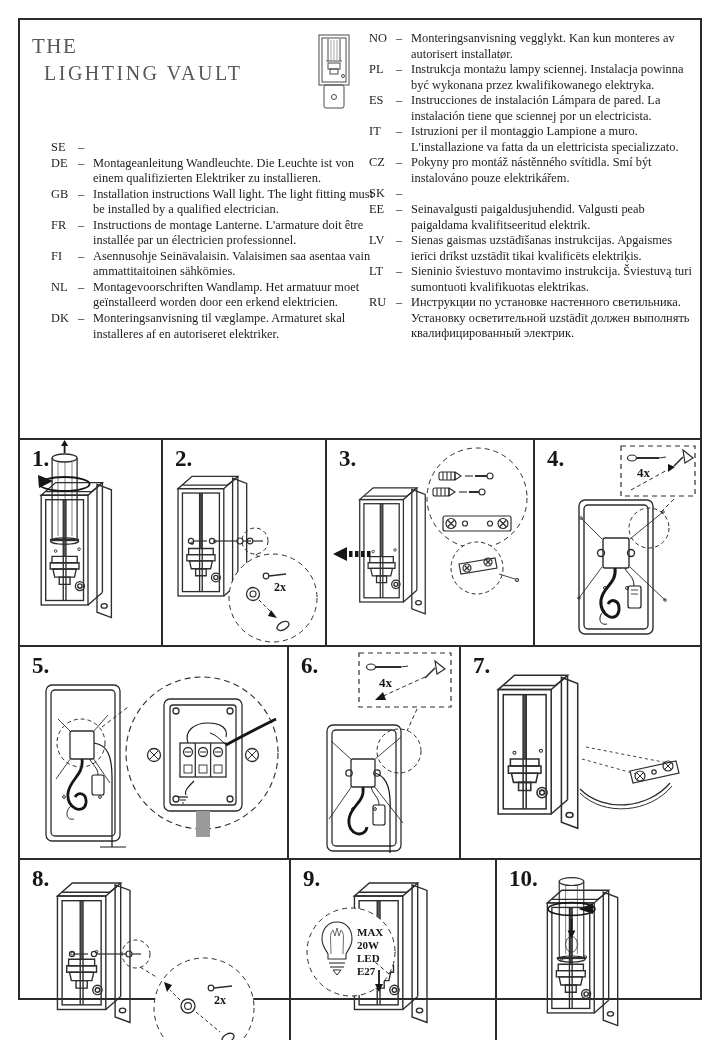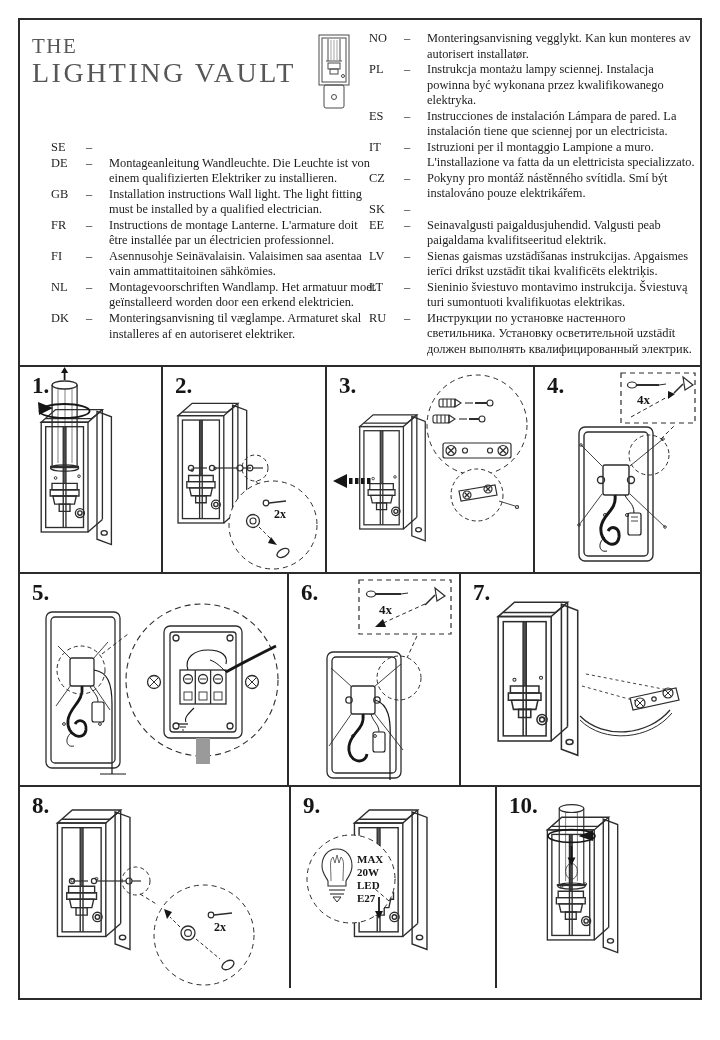--- a/index.html
+++ b/index.html
@@ -5,28 +5,28 @@
   html,body{margin:0;padding:0;}
   body{
     width:720px;height:1040px;background:#ffffff;position:relative;
     font-family:"Liberation Serif",serif;color:#1c1c1c;overflow:hidden;
   }
   .page{
     position:absolute;left:18px;top:18px;width:684px;height:982px;
     box-sizing:border-box;border:2px solid #2b2b2b;background:#fff;
   }
   
-  .top{position:relative;height:345px;}
+  .top{position:relative;height:418px;}
   .logo{position:absolute;left:12px;top:14px;color:#575757;}
   .logo-line1{font-size:21px;letter-spacing:1.5px;line-height:24px;}
-  .logo-line2{font-size:28px;letter-spacing:2.5px;line-height:30px;}
+  .logo-line2{font-size:20px;letter-spacing:2.5px;line-height:30px;margin-left:12px;}
   .mini-lamp{position:absolute;left:291px;top:11px;width:50px;height:82px;}
   .col-left{position:absolute;left:16px;top:120px;width:326px;margin-left:15px;}
   .col-right{position:absolute;left:349px;top:11px;width:327px;}
-  .lang-row{display:flex;font-size:12.4px;line-height:15.55px;gap:8px;}
+  .lang-row{display:flex;font-size:12.4px;line-height:15.55px;}
   .code{width:27px;flex:none;}
   .dash{width:15px;flex:none;}
   .text{flex:1;}
   
   .grid-row{display:flex;border-top:2px solid #2b2b2b;box-sizing:border-box;}
   .row1{height:207px;}
   .row2{height:213px;}
   .row3{height:203px;}
   .cell{position:relative;box-sizing:border-box;border-right:2px solid #2b2b2b;}
   .cell.last{border-right:none;}

